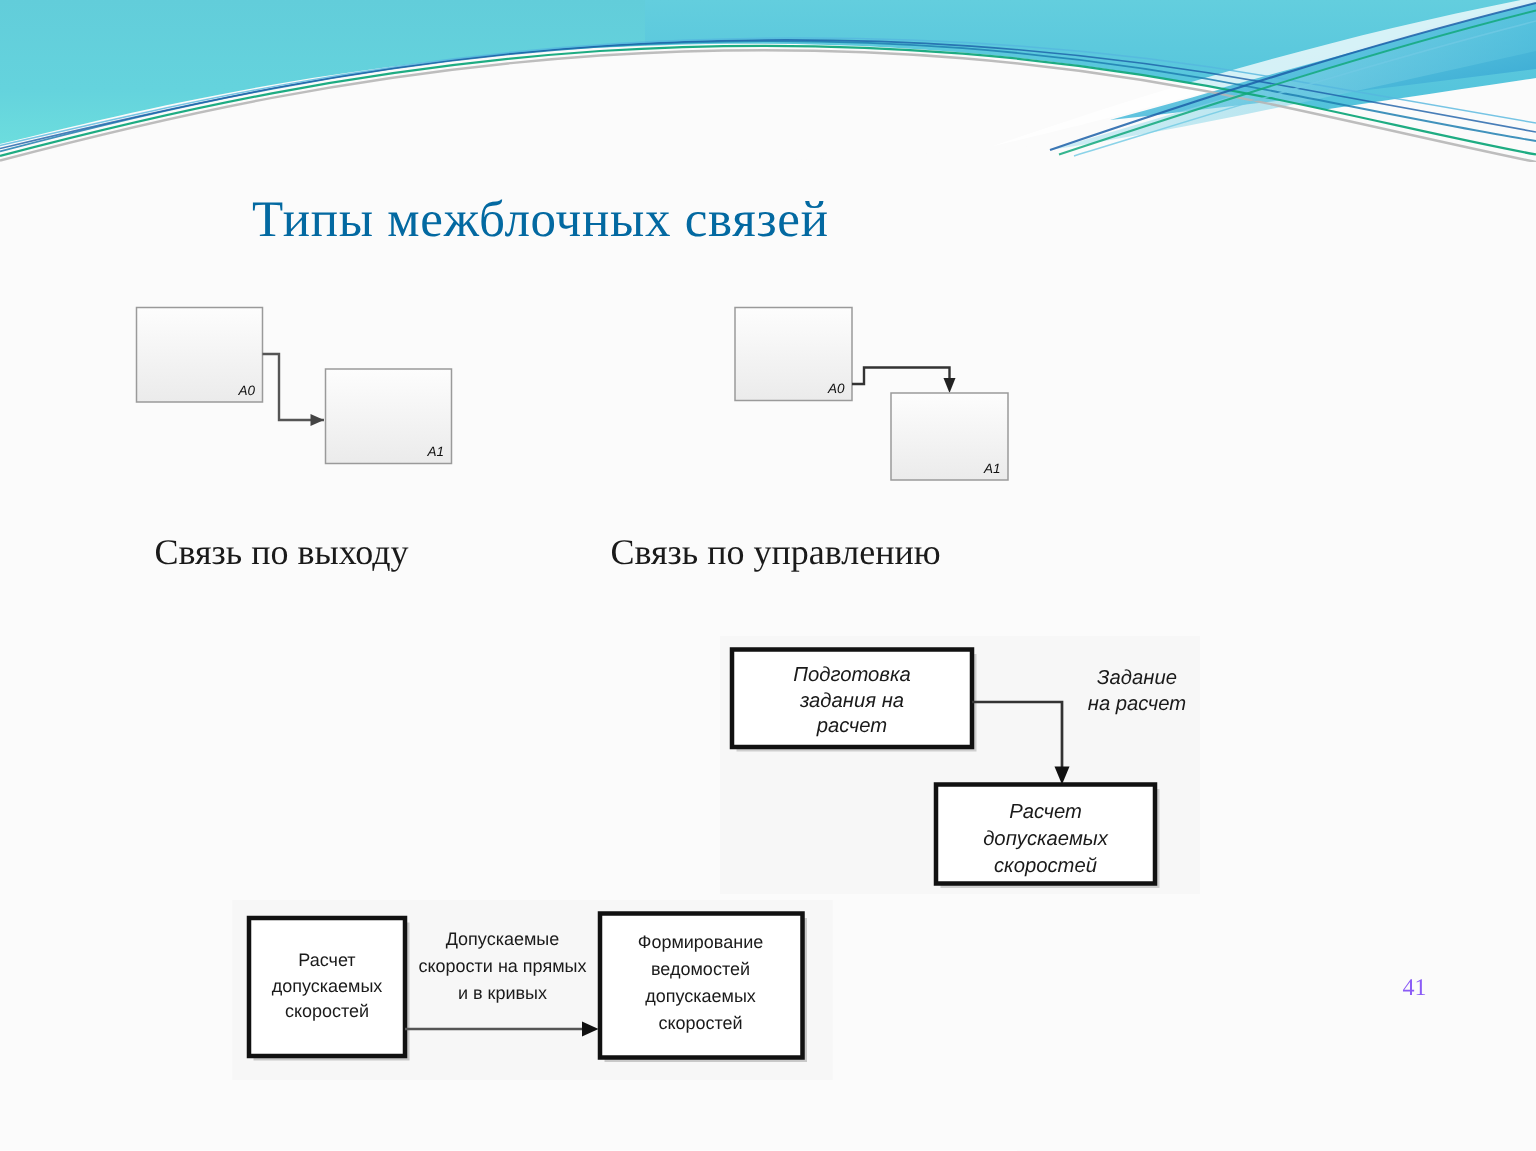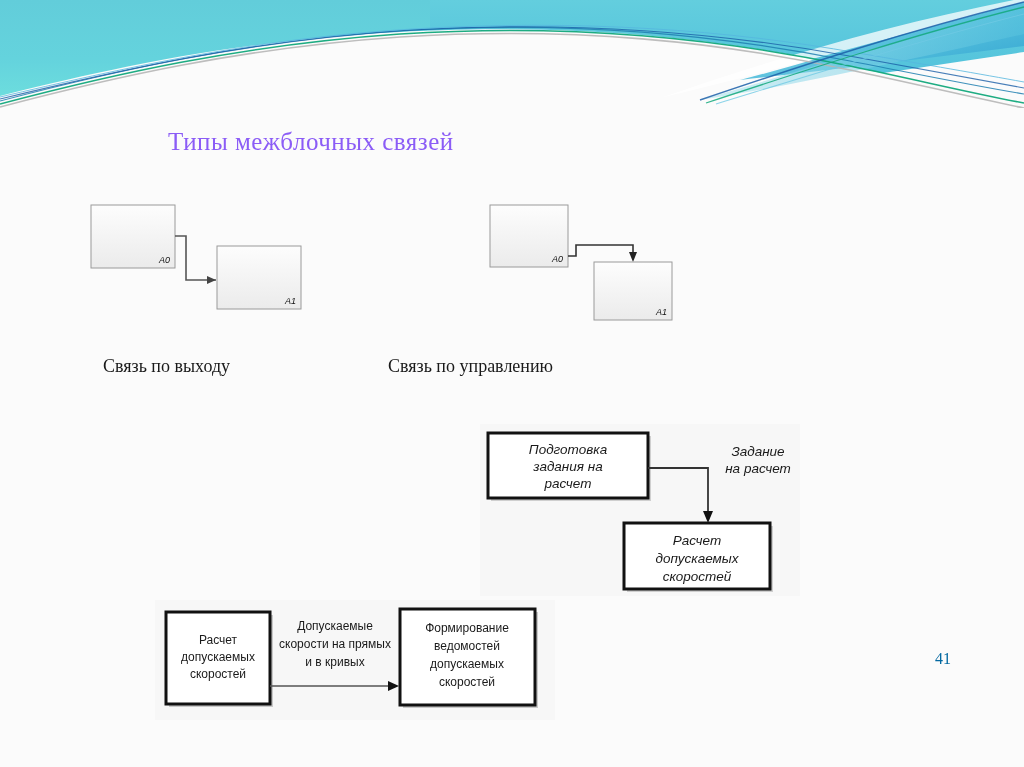--- a/index.html
+++ b/index.html
@@ -27,60 +27,60 @@
     overflow: hidden;
   }
   #header-banner svg { display: block; }
 
   
   #slide-title {
     position: absolute;
     left: 168px;
     top: 128px;
     font-family: "Liberation Serif", serif;
-    font-size: 25px;
+    font-size: 34px;
     font-weight: normal;
     letter-spacing: 0.5px;
-    color: #8b5cf6;
+    color: #0369a1;
     white-space: nowrap;
   }
 
   
   .idef-diagram {
     position: absolute;
     font-style: italic;
   }
   .idef-diagram svg { display: block; }
 
   
   .caption {
     position: absolute;
     font-family: "Liberation Serif", serif;
-    font-size: 18px;
+    font-size: 24px;
     color: #1a1a1a;
     white-space: nowrap;
   }
   #caption-output { left: 103px; top: 356px; }
-  #caption-control { left: 388px; top: 356px; }
+  #caption-control { left: 407px; top: 356px; }
 
   
   .figure {
     position: absolute;
     background: #f7f7f7;
   }
   .figure svg { display: block; }
 
   
   #page-number {
     position: absolute;
     left: 935px;
     top: 650px;
     font-family: "Liberation Serif", serif;
     font-size: 16px;
-    color: #0369a1;
+    color: #8b5cf6;
     text-align: center;
   }
 </style>
 </head>
 <body>
 
 <div id="slide">
 
   <div id="header-banner">
     <svg width="1024" height="108" viewBox="0 0 1024 108" xmlns="http://www.w3.org/2000/svg">

